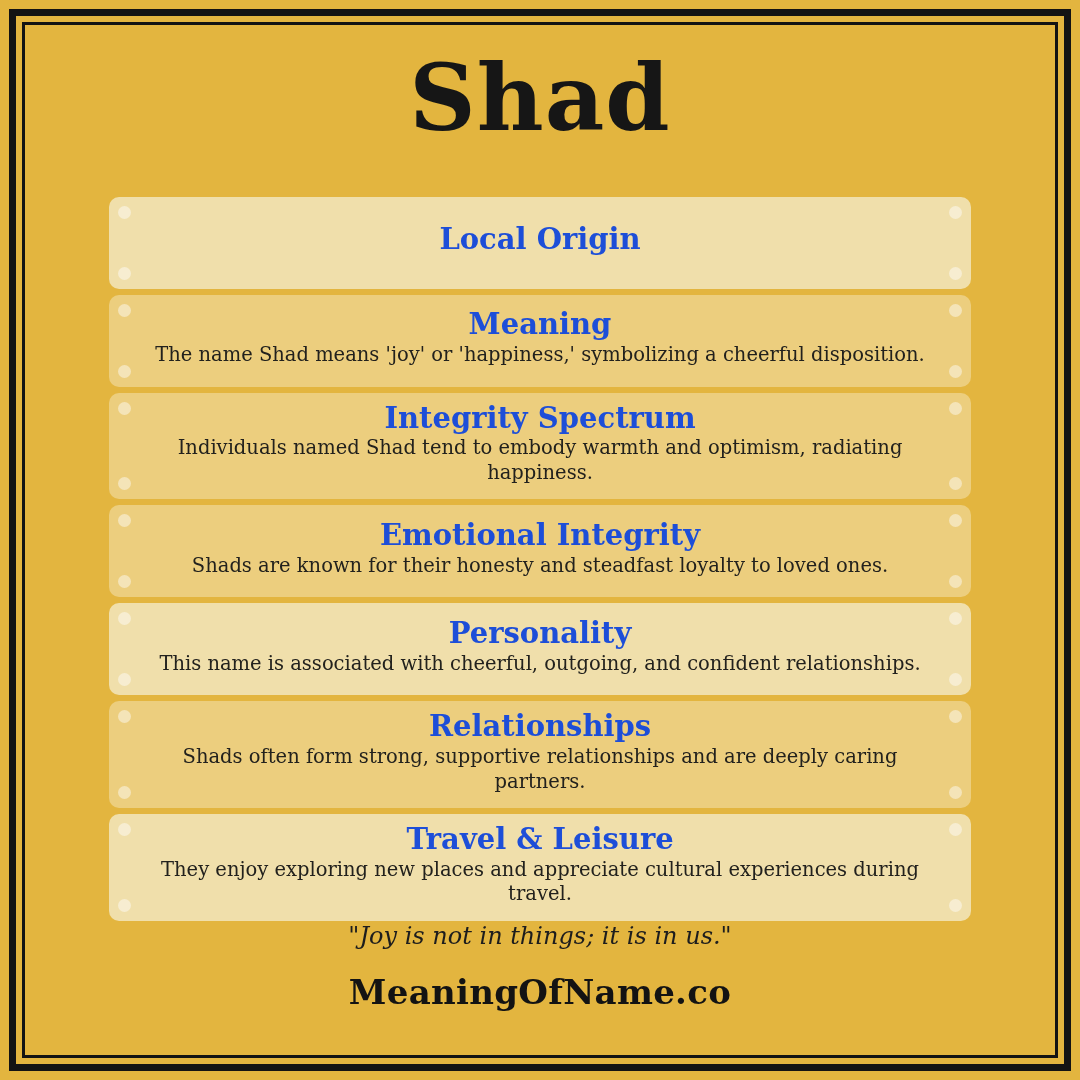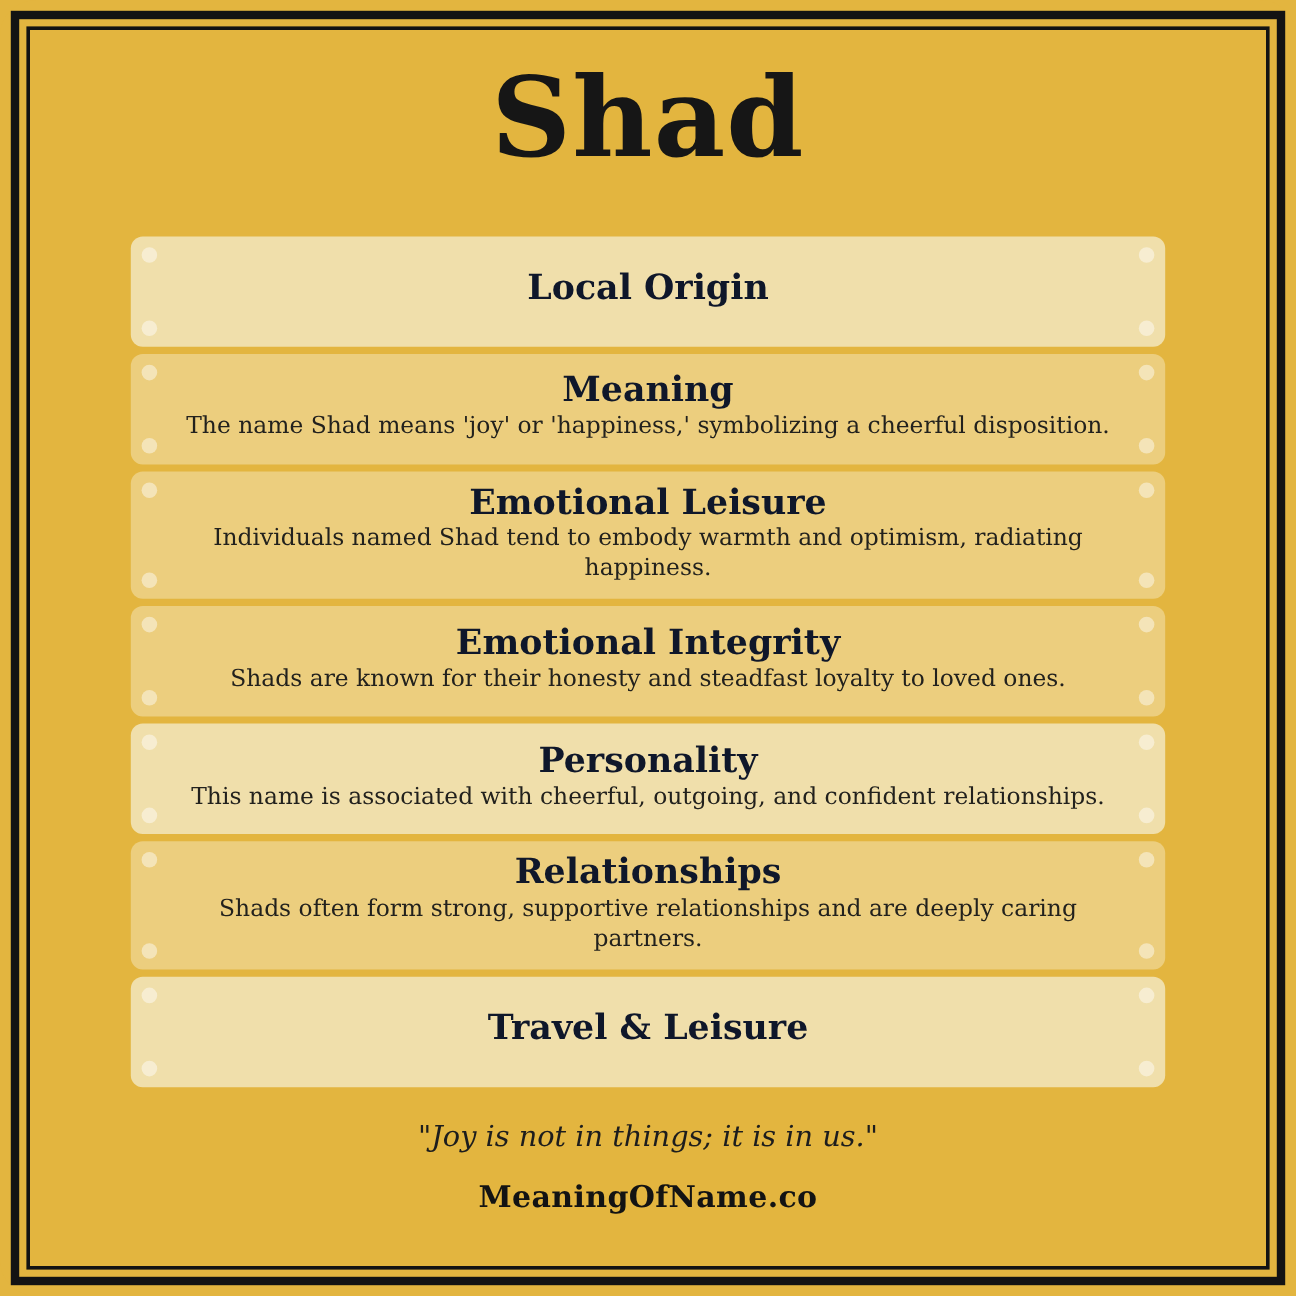--- a/index.html
+++ b/index.html
@@ -94,21 +94,21 @@
     background: rgba(255,255,255,0.45);
   }
   .rivet.tl { left: 9px; top: 9px; }
   .rivet.tr { right: 9px; top: 9px; }
   .rivet.bl { left: 9px; bottom: 9px; }
   .rivet.br { right: 9px; bottom: 9px; }
 
   .card-title {
     font-size: 29px;
     font-weight: bold;
-    color: #0f172a;
+    color: #1d4ed8;
     text-align: right;
     line-height: 1.1;
     margin-bottom: 2px;
   }
   .card-text {
     font-size: 19.5px;
     color: #22211d;
     text-align: center;
     line-height: 1.25;
     max-width: 820px;
@@ -122,21 +122,21 @@
     width: 100%;
   }
   .quote {
     font-size: 24px;
     font-style: italic;
     color: #1d1d1d;
     text-align: center;
   }
   .brand {
     margin-top: 22px;
-    font-size: 25px;
+    font-size: 34px;
     font-weight: bold;
     color: #131313;
     text-align: left;
     letter-spacing: 0.3px;
   }
 </style>
 </head>
 <body>
 
 <div class="poster">
@@ -164,21 +164,21 @@
         <span class="rivet br"></span>
         <div class="card-title">Meaning</div>
         <div class="card-text">The name Shad means 'joy' or 'happiness,' symbolizing a cheerful disposition.</div>
       </div>
 
       <div class="card dark">
         <span class="rivet tl"></span>
         <span class="rivet tr"></span>
         <span class="rivet bl"></span>
         <span class="rivet br"></span>
-        <div class="card-title">Emotional Leisure</div>
+        <div class="card-title">Integrity Spectrum</div>
         <div class="card-text">Individuals named Shad tend to embody warmth and optimism, radiating happiness.</div>
       </div>
 
       <div class="card dark">
         <span class="rivet tl"></span>
         <span class="rivet tr"></span>
         <span class="rivet bl"></span>
         <span class="rivet br"></span>
         <div class="card-title">Emotional Integrity</div>
         <div class="card-text">Shads are known for their honesty and steadfast loyalty to loved ones.</div>
@@ -201,20 +201,21 @@
         <div class="card-title">Relationships</div>
         <div class="card-text">Shads often form strong, supportive relationships and are deeply caring partners.</div>
       </div>
 
       <div class="card light">
         <span class="rivet tl"></span>
         <span class="rivet tr"></span>
         <span class="rivet bl"></span>
         <span class="rivet br"></span>
         <div class="card-title">Travel &amp; Leisure</div>
+        <div class="card-text">They enjoy exploring new places and appreciate cultural experiences during travel.</div>
       </div>
 
     </div>
 
     <div class="footer">
       <div class="quote">"Joy is not in things; it is in us."</div>
       <div class="brand">MeaningOfName.co</div>
     </div>
 
   </div>

